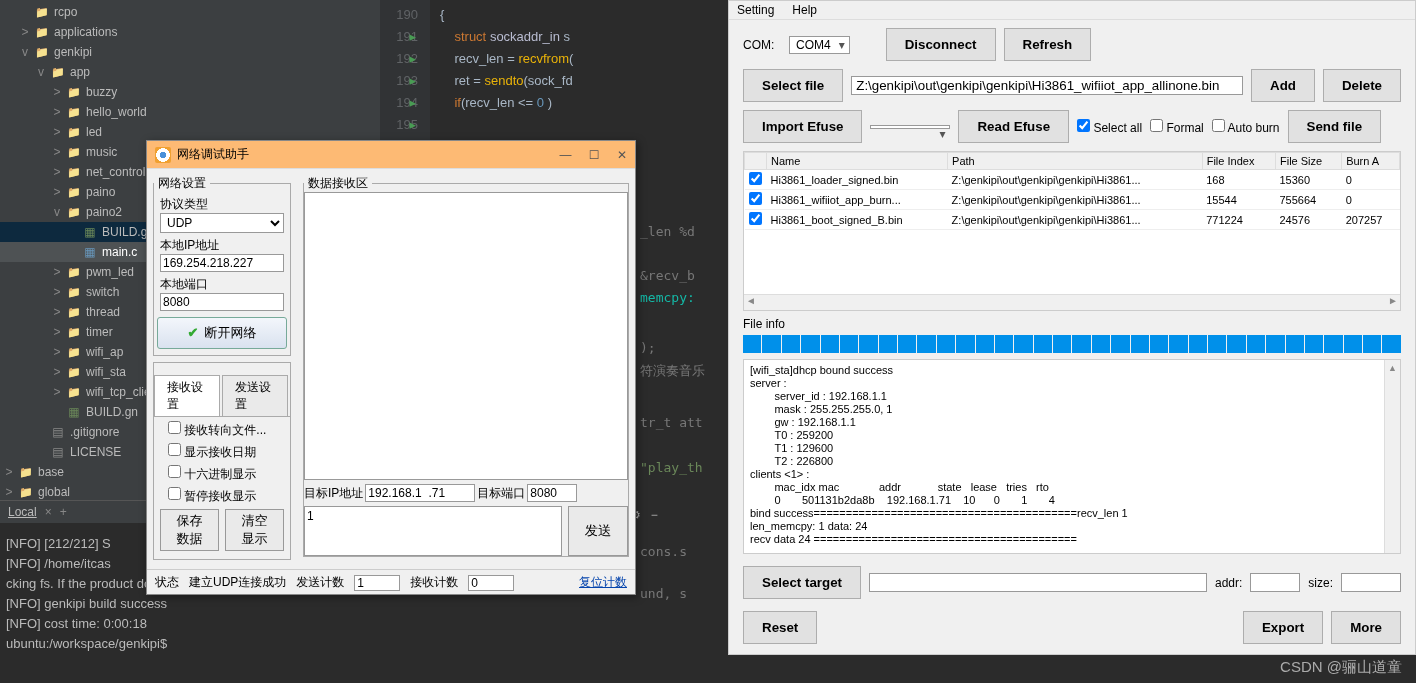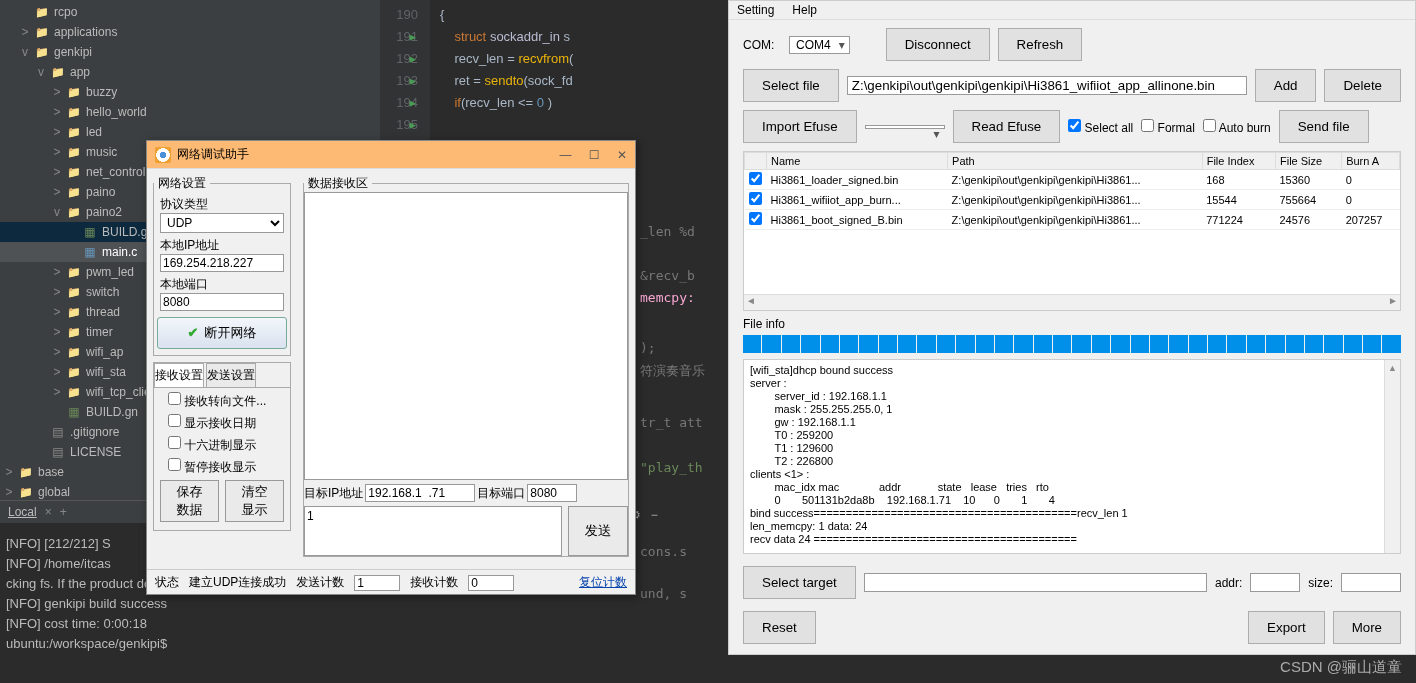--- a/index.html
+++ b/index.html
@@ -44,41 +44,41 @@
 .nw-body { display: flex; height: 400px; }
 .nw-left { width: 150px; padding: 6px; }
 .nw-right { flex: 1; padding: 6px; display: flex; flex-direction: column; }
 fieldset { border: 1px solid #aaa; margin-bottom: 6px; font-size: 12px; }
 legend { padding: 0 4px; }
 .field { margin: 4px 6px; font-size: 12px; }
 .field input[type=text], .field select { width: 100%; font-size: 12px; border: 1px solid #999; padding: 1px 2px; background: #fff; }
 .nw-btn { width: 130px; margin: 6px auto; display: block; padding: 6px; font-size: 13px; background: linear-gradient(#f3f6fb,#d9e2ef); border: 1px solid #7a9; border-radius: 3px; cursor: pointer; }
 .nw-btn .ok { color: #3a3; font-weight: bold; margin-right: 6px; }
 .tabs { display: flex; border-bottom: 1px solid #aaa; font-size: 12px; }
-.tab { padding: 3px 0; border: 1px solid #aaa; border-bottom: none; background: #eaeaea; margin-right: 2px; cursor: pointer; }
+.tab { padding: 3px 12px; border: 1px solid #aaa; border-bottom: none; background: #eaeaea; margin-right: 2px; cursor: pointer; margin-top: 12px; }
 .tab.active { background: #fff; }
 .chk { display: block; margin: 4px 14px; font-size: 12px; }
 .recv-box { flex: 1; border: 1px solid #999; background: #fff; margin-bottom: 4px; }
 .dest-row { display: flex; align-items: center; gap: 2px; font-size: 12px; margin-bottom: 4px; }
 .dest-row input { border: 1px solid #999; font-size: 12px; padding: 1px 2px; }
 .send-row { display: flex; gap: 6px; }
 .send-box { flex: 1; border: 1px solid #999; background: #fff; height: 50px; padding: 2px; font-size: 12px; }
 .send-btn { width: 60px; border: 1px solid #999; background: #eaeaea; cursor: pointer; }
 .nw-status { display: flex; align-items: center; padding: 4px 8px; font-size: 12px; border-top: 1px solid #ccc; gap: 10px; }
 .nw-status input { width: 46px; border: 1px solid #999; font-size: 12px; padding: 0 2px; }
 .nw-status .reset { margin-left: auto; text-decoration: underline; color: #0645ad; cursor: pointer; }
 .btnsm { padding: 2px 10px; border: 1px solid #999; background: #eaeaea; font-size: 13px; cursor: pointer; }
 .btnrow { display: flex; gap: 6px; margin: 4px 6px; }
 
 
 .burn { position: absolute; left: 728px; top: 0; width: 688px; height: 655px; background: #f0f0f0; border: 1px solid #ccc; color: #000; font-size: 12px; }
 .burn-menu { display: flex; padding: 2px 8px; gap: 18px; border-bottom: 1px solid #ddd; }
 .brow { display: flex; align-items: center; gap: 8px; padding: 8px 14px; }
 .brow label { min-width: 38px; }
-.bbtn { padding: 8px 18px; border: 1px solid #adadad; background: #e1e1e1; cursor: pointer; min-width: 84px; text-align: center; }
+.bbtn { padding: 8px 18px; border: 1px solid #adadad; background: #e1e1e1; cursor: pointer; min-width: 84px; text-align: center; font-weight: bold; }
 .bsel { border: 1px solid #999; padding: 1px 18px 1px 6px; background: #fff; min-width: 60px; position: relative; }
 .bsel::after { content: "▾"; position: absolute; right: 4px; color: #555; }
 .binput { border: 1px solid #999; padding: 1px 4px; background: #fff; flex: 1; }
 .btable { margin: 0 14px; border: 1px solid #ccc; background: #fff; height: 160px; overflow: hidden; position: relative; }
 .btable table { width: 100%; border-collapse: collapse; font-size: 11px; }
 .btable th { background: #f0f0f0; border: 1px solid #ddd; padding: 2px 4px; text-align: left; font-weight: normal; }
 .btable td { border-bottom: 1px solid #eee; padding: 2px 4px; white-space: nowrap; overflow: hidden; text-overflow: ellipsis; }
 .btable td:first-child, .btable th:first-child { width: 22px; text-align: center; }
 .hscroll { position: absolute; bottom: 0; left: 0; right: 0; height: 16px; background: #f0f0f0; border-top: 1px solid #ddd; }
 .hscroll::before { content: "◄"; position: absolute; left: 2px; color: #888; font-size: 10px; }
@@ -245,21 +245,21 @@
       <div style="position: relative;">192<span class="mod">▸</span></div>
       <div style="position: relative;">193<span class="mod">▸</span></div>
       <div style="position: relative;">194<span class="mod">▸</span></div>
       <div style="position: relative;">195<span class="mod">▸</span></div>
     </div>
   <div class="code" id="code"><div>{</div><div>    <span class="kw">struct</span> <span class="ty">sockaddr_in</span> s</div><div>    recv_len = <span class="fn">recvfrom</span>(</div><div>    ret = <span class="fn">sendto</span>(sock_fd</div><div>    <span class="kw">if</span>(recv_len &lt;= <span class="num">0</span> )</div></div>
 </div>
 
 <div class="bgtext" style="left:640px; top:224px">_len %d</div>
 <div class="bgtext" style="left:640px; top:268px">&amp;recv_b</div>
-<div class="bgtext" style="left:640px; top:290px; color:#f9a8d4;">memcpy:</div>
+<div class="bgtext" style="left:640px; top:290px; color:#14b8a6;">memcpy:</div>
 <div class="bgtext" style="left:640px; top:340px">);</div>
 <div class="bgtext" style="left:640px; top:362px">符演奏音乐</div>
 <div class="bgtext" style="left:640px; top:415px">tr_t att</div>
 <div class="bgtext" style="left:640px; top:460px; color:#6a8759">"play_th</div>
 <div class="bgtext" style="left:1356px; top:64px">sender_a</div>
 <div class="bgtext" style="left:1356px; top:91px">nder_ad</div>
 <div class="bgtext" style="left:1362px; top:570px">ount?)</div>
 
 <div class="tbicons">
   <span>⚙</span>

